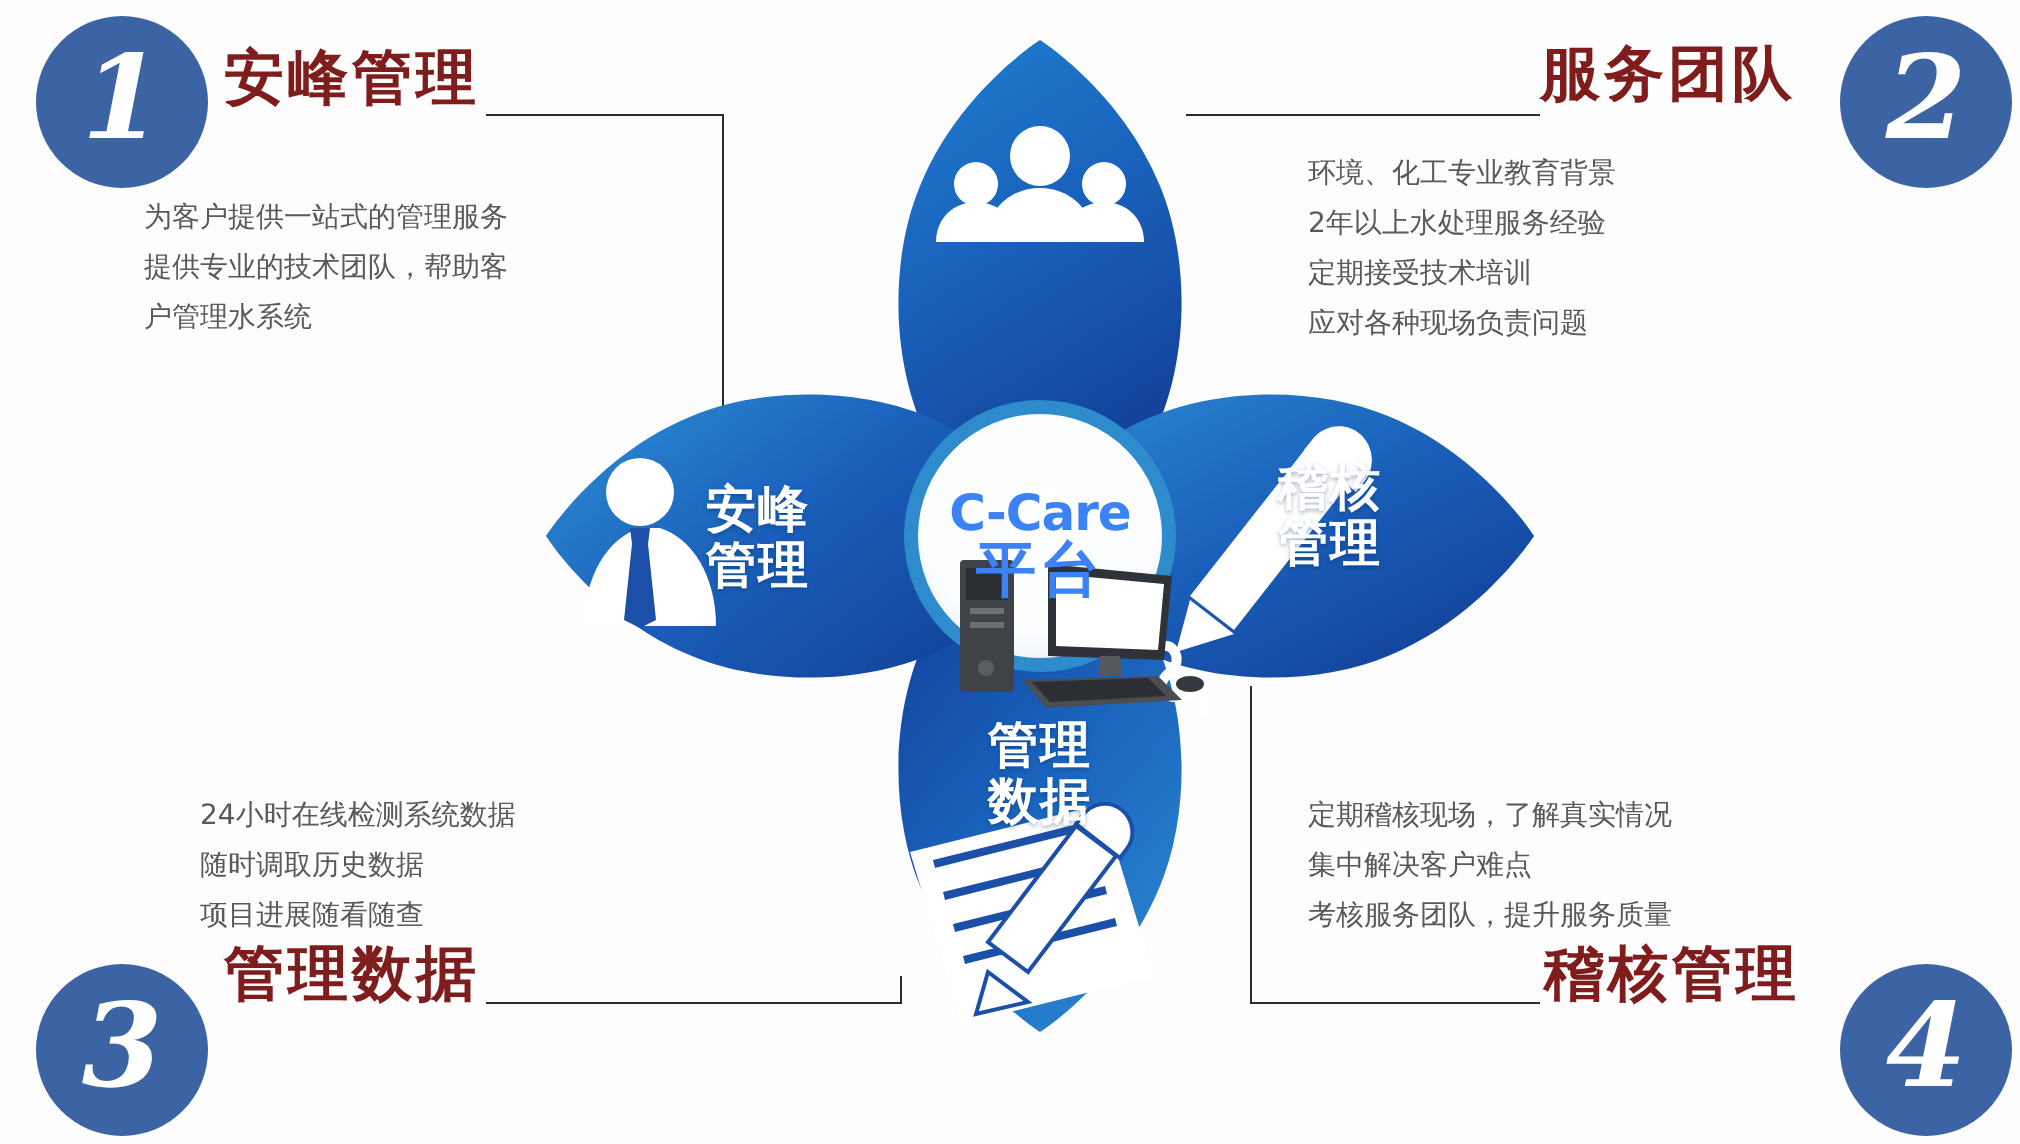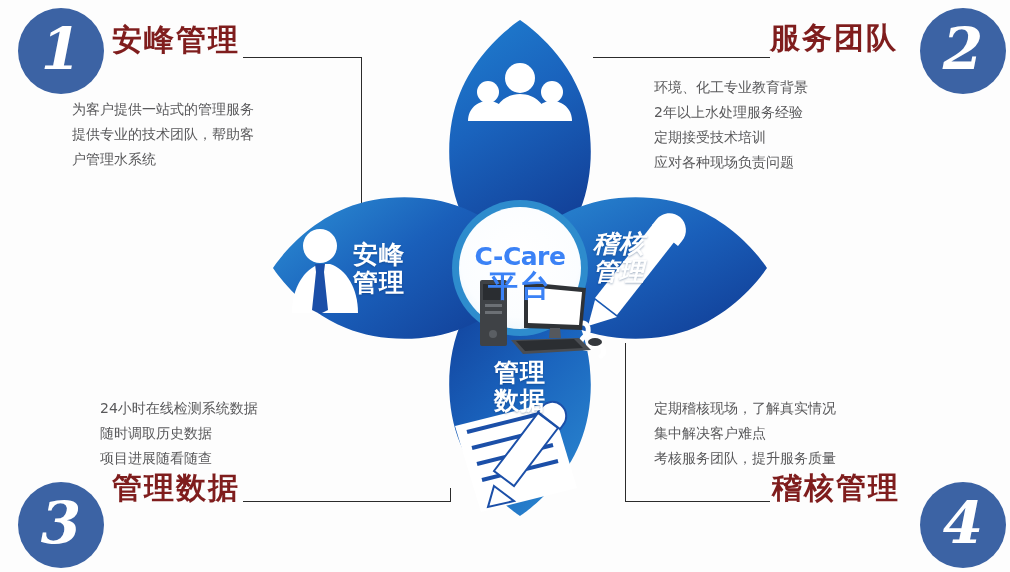--- a/index.html
+++ b/index.html
@@ -245,21 +245,21 @@
     </svg>
 
     <div class="petal-label" id="pl-bottom" style="left:220px;top:351px;width:90px;">
       <div>管理</div>
       <div>数据</div>
     </div>
     <div class="petal-label" id="pl-left" style="left:98px;top:233px;width:90px;text-align:left;">
       <div>安峰</div>
       <div>管理</div>
     </div>
-    <div class="petal-label" id="pl-right" style="left:338px;top:222px;width:90px;text-align:left;font-style:italic;">
+    <div class="petal-label" id="pl-right" style="left:365px;top:222px;width:90px;text-align:center;">
       <div>稽核</div>
       <div>管理</div>
     </div>
 
     <div class="hub-title" style="left:210px;top:212px;">
       <span class="en">C-Care</span>
       <span class="cn">平台</span>
     </div>
   </div>
 

